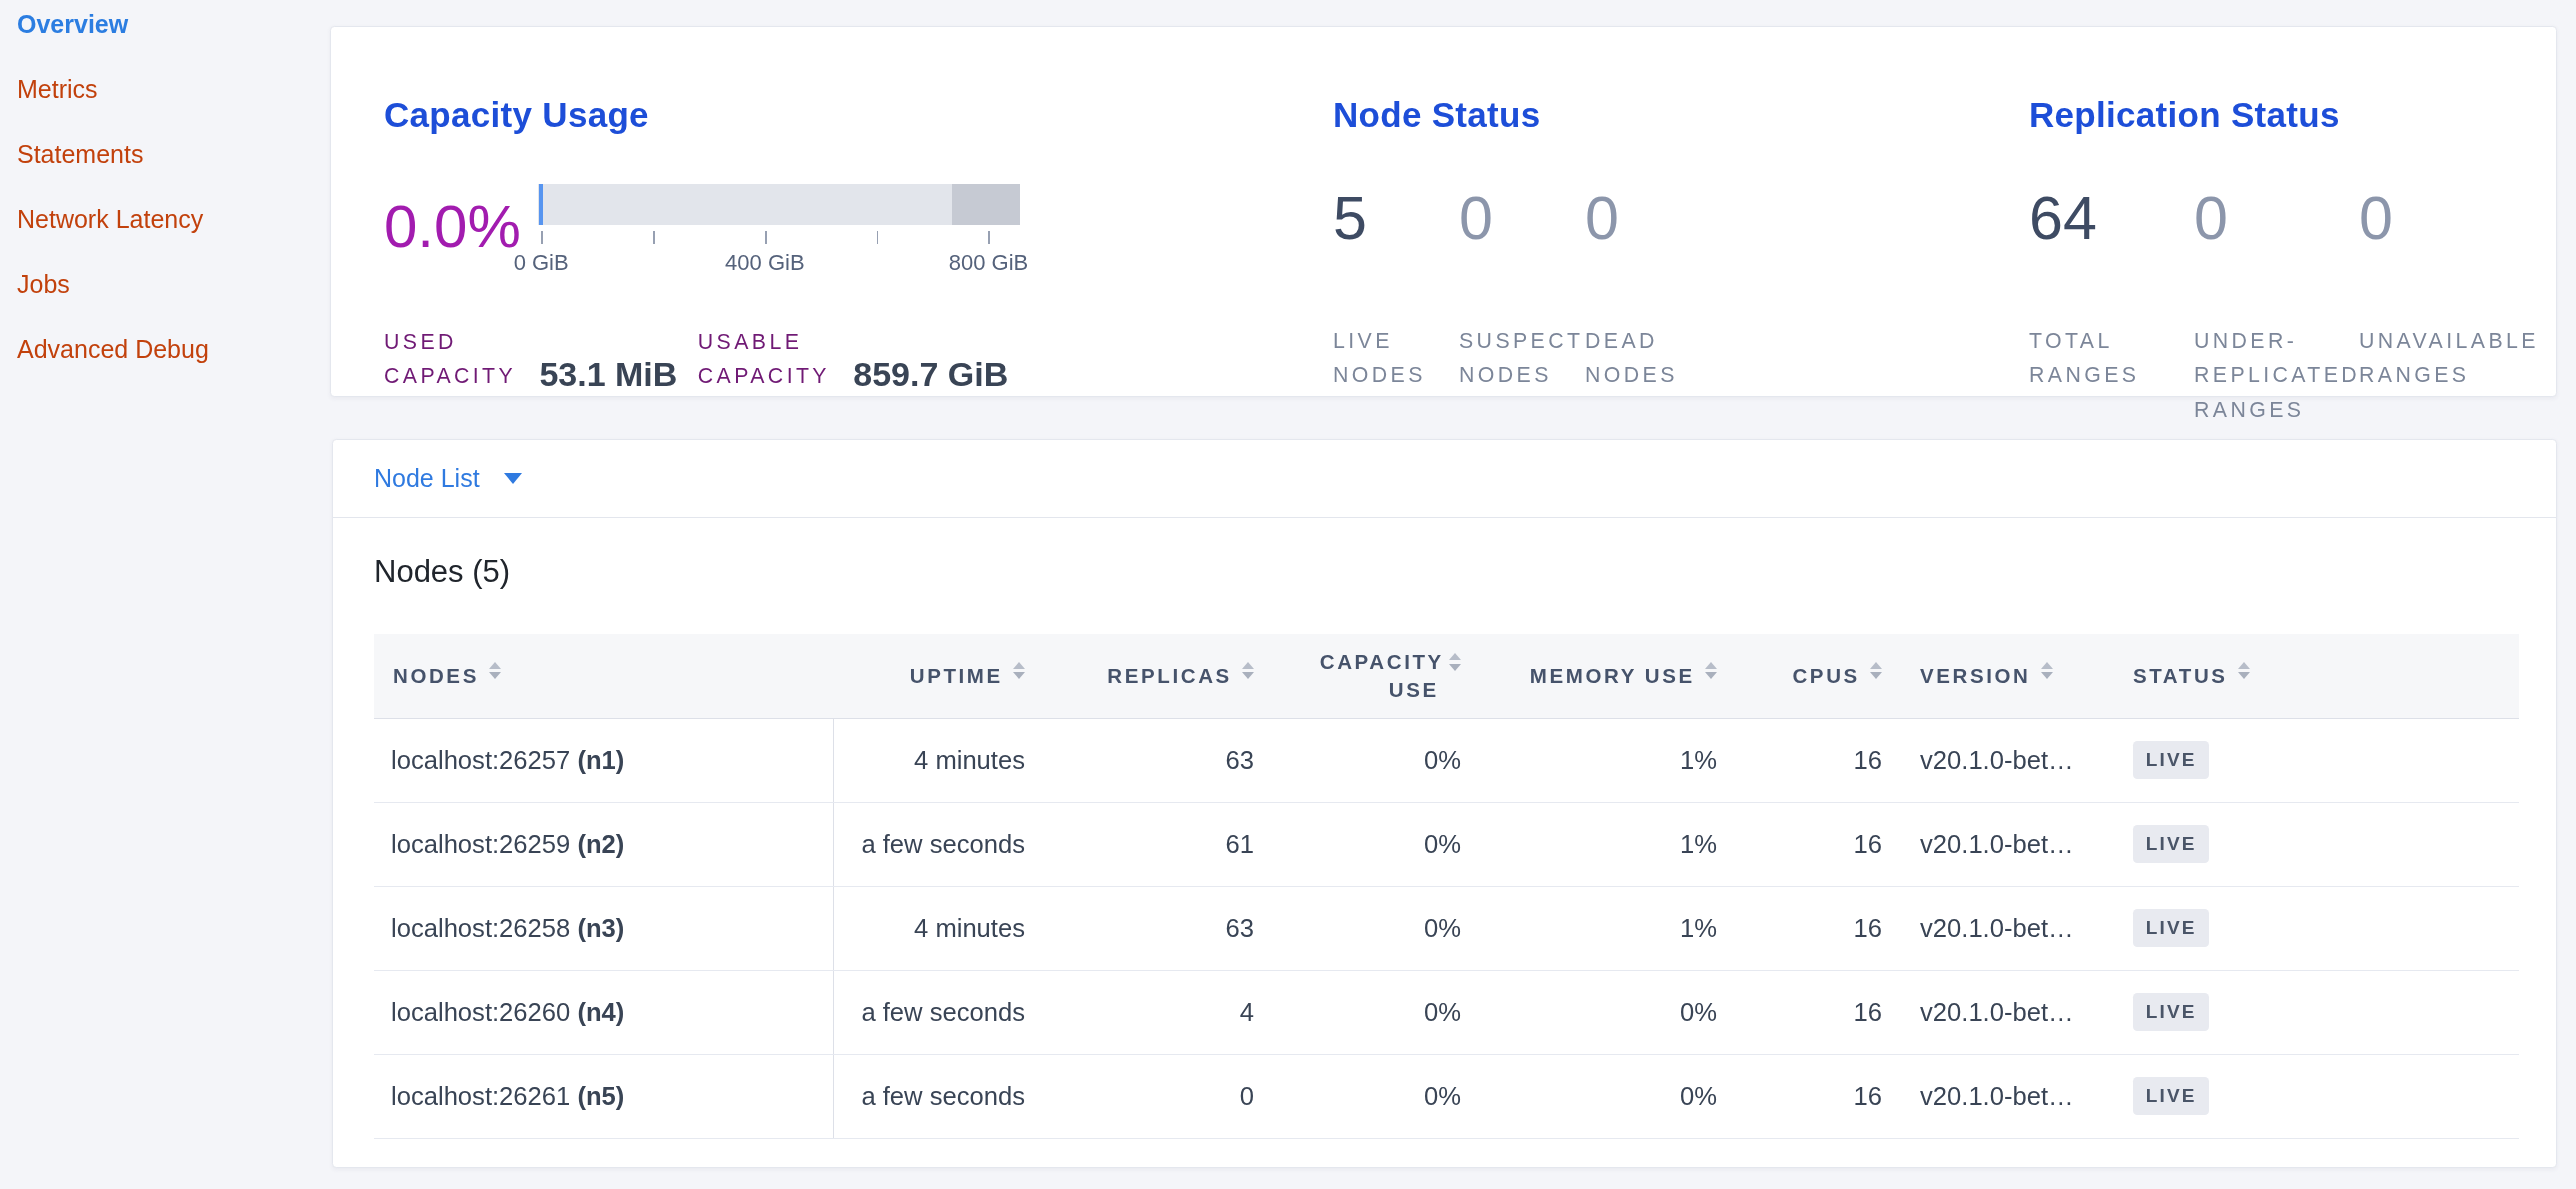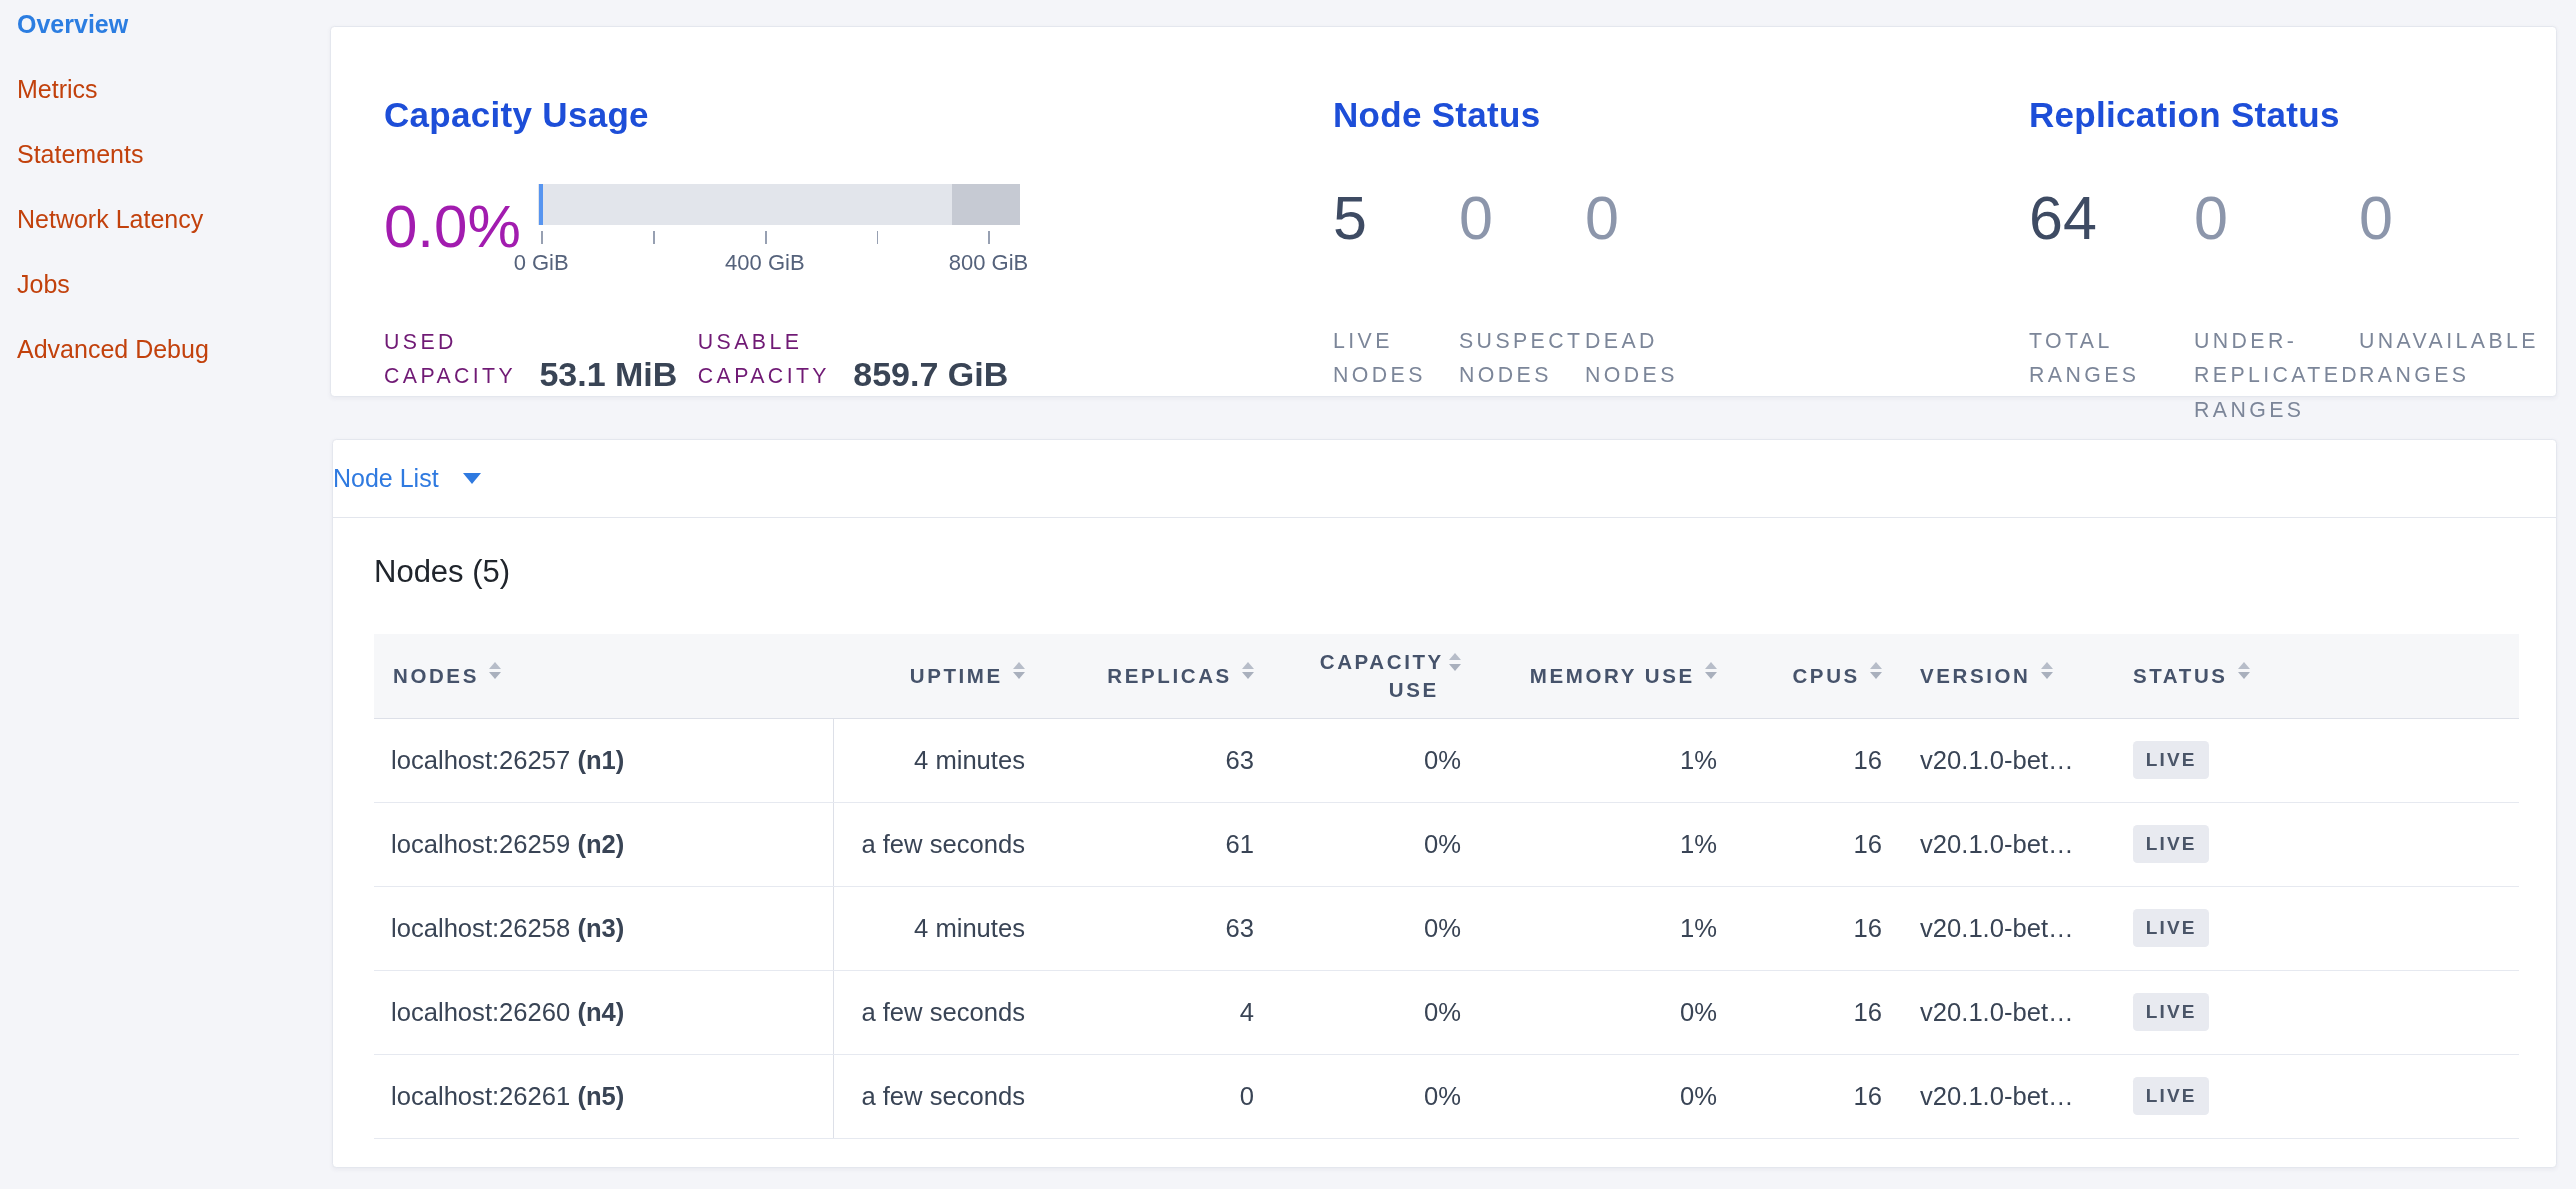--- a/index.html
+++ b/index.html
@@ -62,21 +62,21 @@
   .stat-col.muted .big { color: #8c96ab; }
   .stat-col .small-label {
     margin-top: 75px; font-size: 21.3px; letter-spacing: 3.4px; line-height: 1.62;
     color: #7c8699; max-width: 167px; text-transform: uppercase;
   }
   .panel-nodestatus .stat-col { width: 126px; }
   .panel-nodestatus .stat-col .small-label { max-width: 128px; }
   .panel-replication .stat-col { width: 165px; }
 
   
-  .nl-header { height: 78px; border-bottom: 1.7px solid #e3e6ed; display: flex; align-items: center; }
+  .nl-header { height: 78px; border-bottom: 1.7px solid #e3e6ed; display: flex; align-items: center; padding-left: 41px; }
   .nl-link { display: flex; align-items: center; color: #2f7ae0; font-size: 25px; font-weight: 500; cursor: pointer; }
   .caret-down {
     margin-left: 24px; width: 0; height: 0;
     border-left: 9.4px solid transparent; border-right: 9.4px solid transparent;
     border-top: 11px solid #2f7ae0;
   }
   .nl-body { padding: 0 41px; }
   .tbl-title { margin-top: 36px; font-size: 31px; font-weight: 500; color: #20252c; }
 
   table.nodes { margin-top: 44px; border-collapse: collapse; table-layout: fixed; width: 2144px; }

